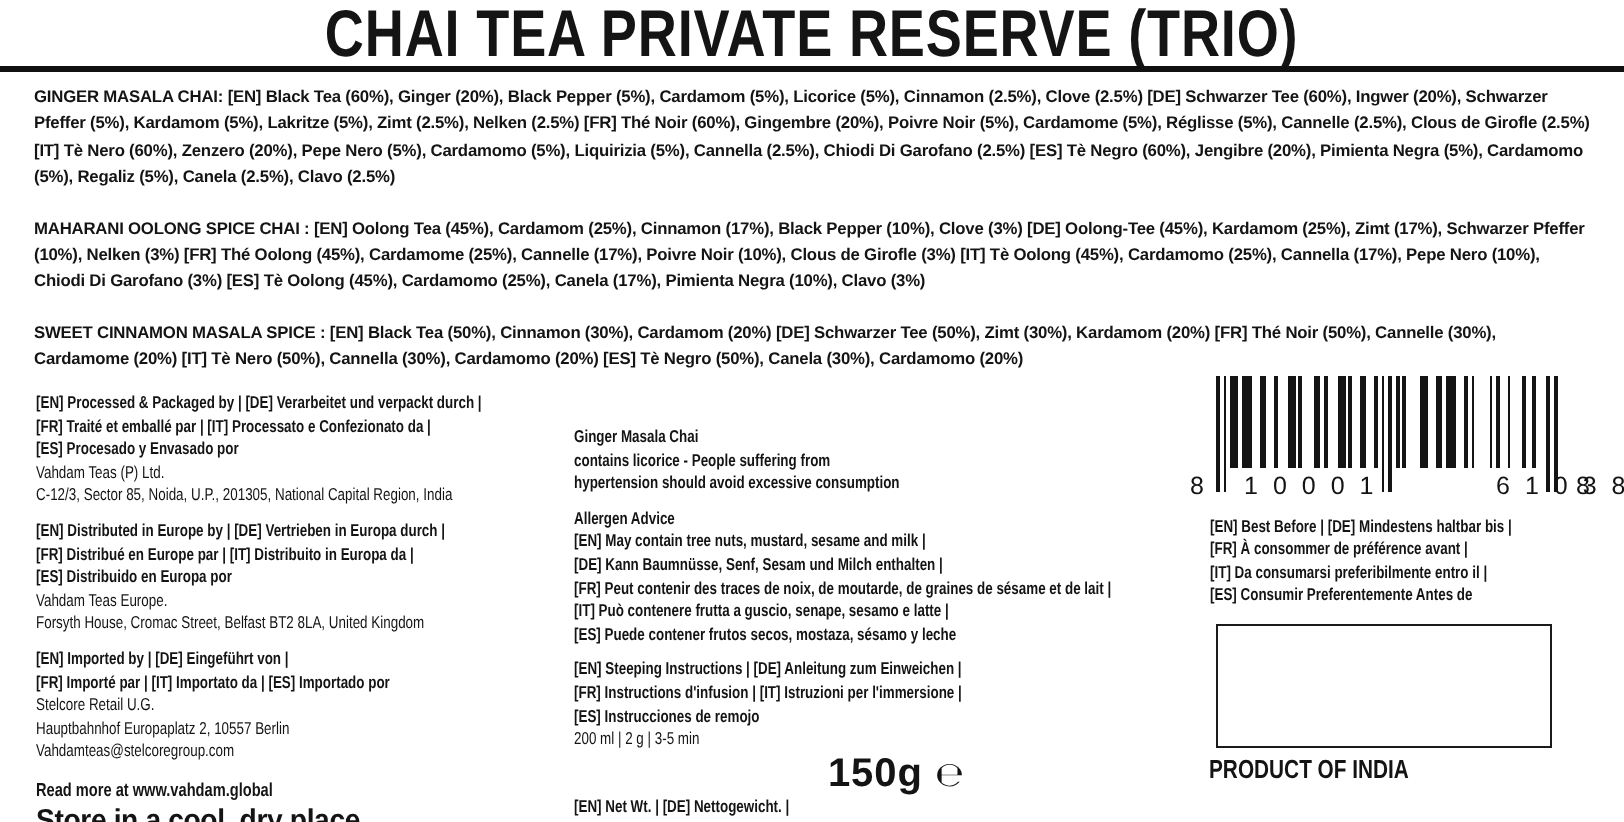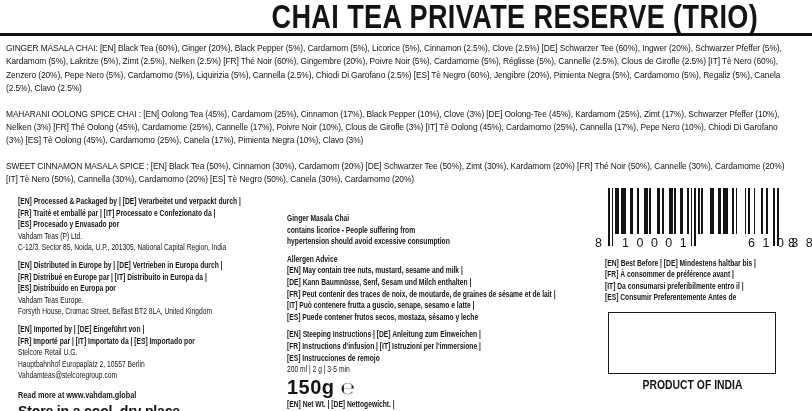--- a/index.html
+++ b/index.html
@@ -1,67 +1,67 @@
 <!DOCTYPE html>
 <html><head>
 <meta charset="utf-8">
 <style>
   html,body { margin:0; padding:0; background:#ffffff; }
   body { width:812px; height:411px; overflow:hidden;
          font-family:"Liberation Sans",sans-serif; color:#141414; }
   .label { position:relative; width:812px; height:411px; background:#fff; }
 
   
-  .title { position:absolute; top:1px; left:0; width:812px; text-align:right; line-height:32px; }
+  .title { position:absolute; top:1px; left:0; width:812px; text-align:center; line-height:32px; }
   .title span { display:inline-block; font-size:33px; font-weight:700; white-space:nowrap;
                 transform:scaleX(0.82); transform-origin:50% 0; letter-spacing:0.5px; }
   .rule { position:absolute; top:33px; left:0; width:812px; height:2.5px; background:#101010; }
 
   
-  .ingredients { position:absolute; left:6px; top:42px; width:780px;
-                 font-size:8.4px; font-weight:400; line-height:13.4px; letter-spacing:-0.1px; }
+  .ingredients { position:absolute; left:17px; top:42px; width:780px;
+                 font-size:8.4px; font-weight:700; line-height:13.4px; letter-spacing:-0.1px; }
   .blend { margin:0 0 12px 0; }
 
   
   .fcol { position:absolute; font-size:8.6px; line-height:11.6px; }
   .leftcol  { left:18px;  top:196px; width:270px; }
   .midcol   { left:287px; top:213px; width:322px; }
   .rightcol { left:592px; top:188px; width:214px; }
 
   .cond { transform:scaleX(0.78); transform-origin:0 0; }
   .cond div { white-space:nowrap; }
   .b { font-weight:700; }
   .blk { margin-bottom:6px; }
 
   .readmore { margin-top:7px; font-size:9.4px; }
   .storage { margin-top:4px; }
   .storage span { display:inline-block; font-size:15px; font-weight:700; white-space:nowrap;
                   transform:scaleX(0.94); transform-origin:0 0; letter-spacing:-0.2px; }
 
-  .netwt-row { margin:5px 0 2px 0; }
+  .netwt-row { margin:5px 0 2px 0;text-align:center; }
   .wt { font-size:20px; font-weight:700; letter-spacing:0.5px; }
   .esign { font-size:17px; font-weight:400; margin-left:6px; font-family:"DejaVu Sans",sans-serif; }
 
   
   .barcode { position:relative; width:171px; height:58px; margin-left:16px; }
   .bars { display:flex; height:58px; align-items:flex-start; }
   .mod { flex:0 0 1.8px; height:46px; }
   .mod.on { background:#141414; }
   .mod.tall { height:58px; }
   .bcd { position:absolute; bottom:-4px; font-size:12.5px; font-weight:400; color:#141414; }
   .bcd.first { left:-13px; }
   .bcd.last { right:-16px; }
   .bcd.grp { letter-spacing:7.5px; }
   .bcd.grp.gl { left:14px;text-align:right; }
   .bcd.grp.gr { left:97px;margin-left:43px; }
 
   .bb { margin-top:12px; margin-left:13px; line-height:11.4px; }
   .datebox { margin:8px 0 0 16px; width:168px; height:62px; border:1.6px solid #1a1a1a;
              box-sizing:border-box; background:#fff; }
-  .origin { margin-top:5px; width:200px; text-align:center; }
+  .origin { margin-top:5px; width:200px; }
   .origin span { display:inline-block; font-size:13px; font-weight:700; white-space:nowrap;
                  transform:scaleX(0.8); transform-origin:50% 0; }
 </style>
 </head>
 <body>
 
 <div class="label">
 
   <div class="title">
     <span>CHAI TEA PRIVATE RESERVE (TRIO)</span>

